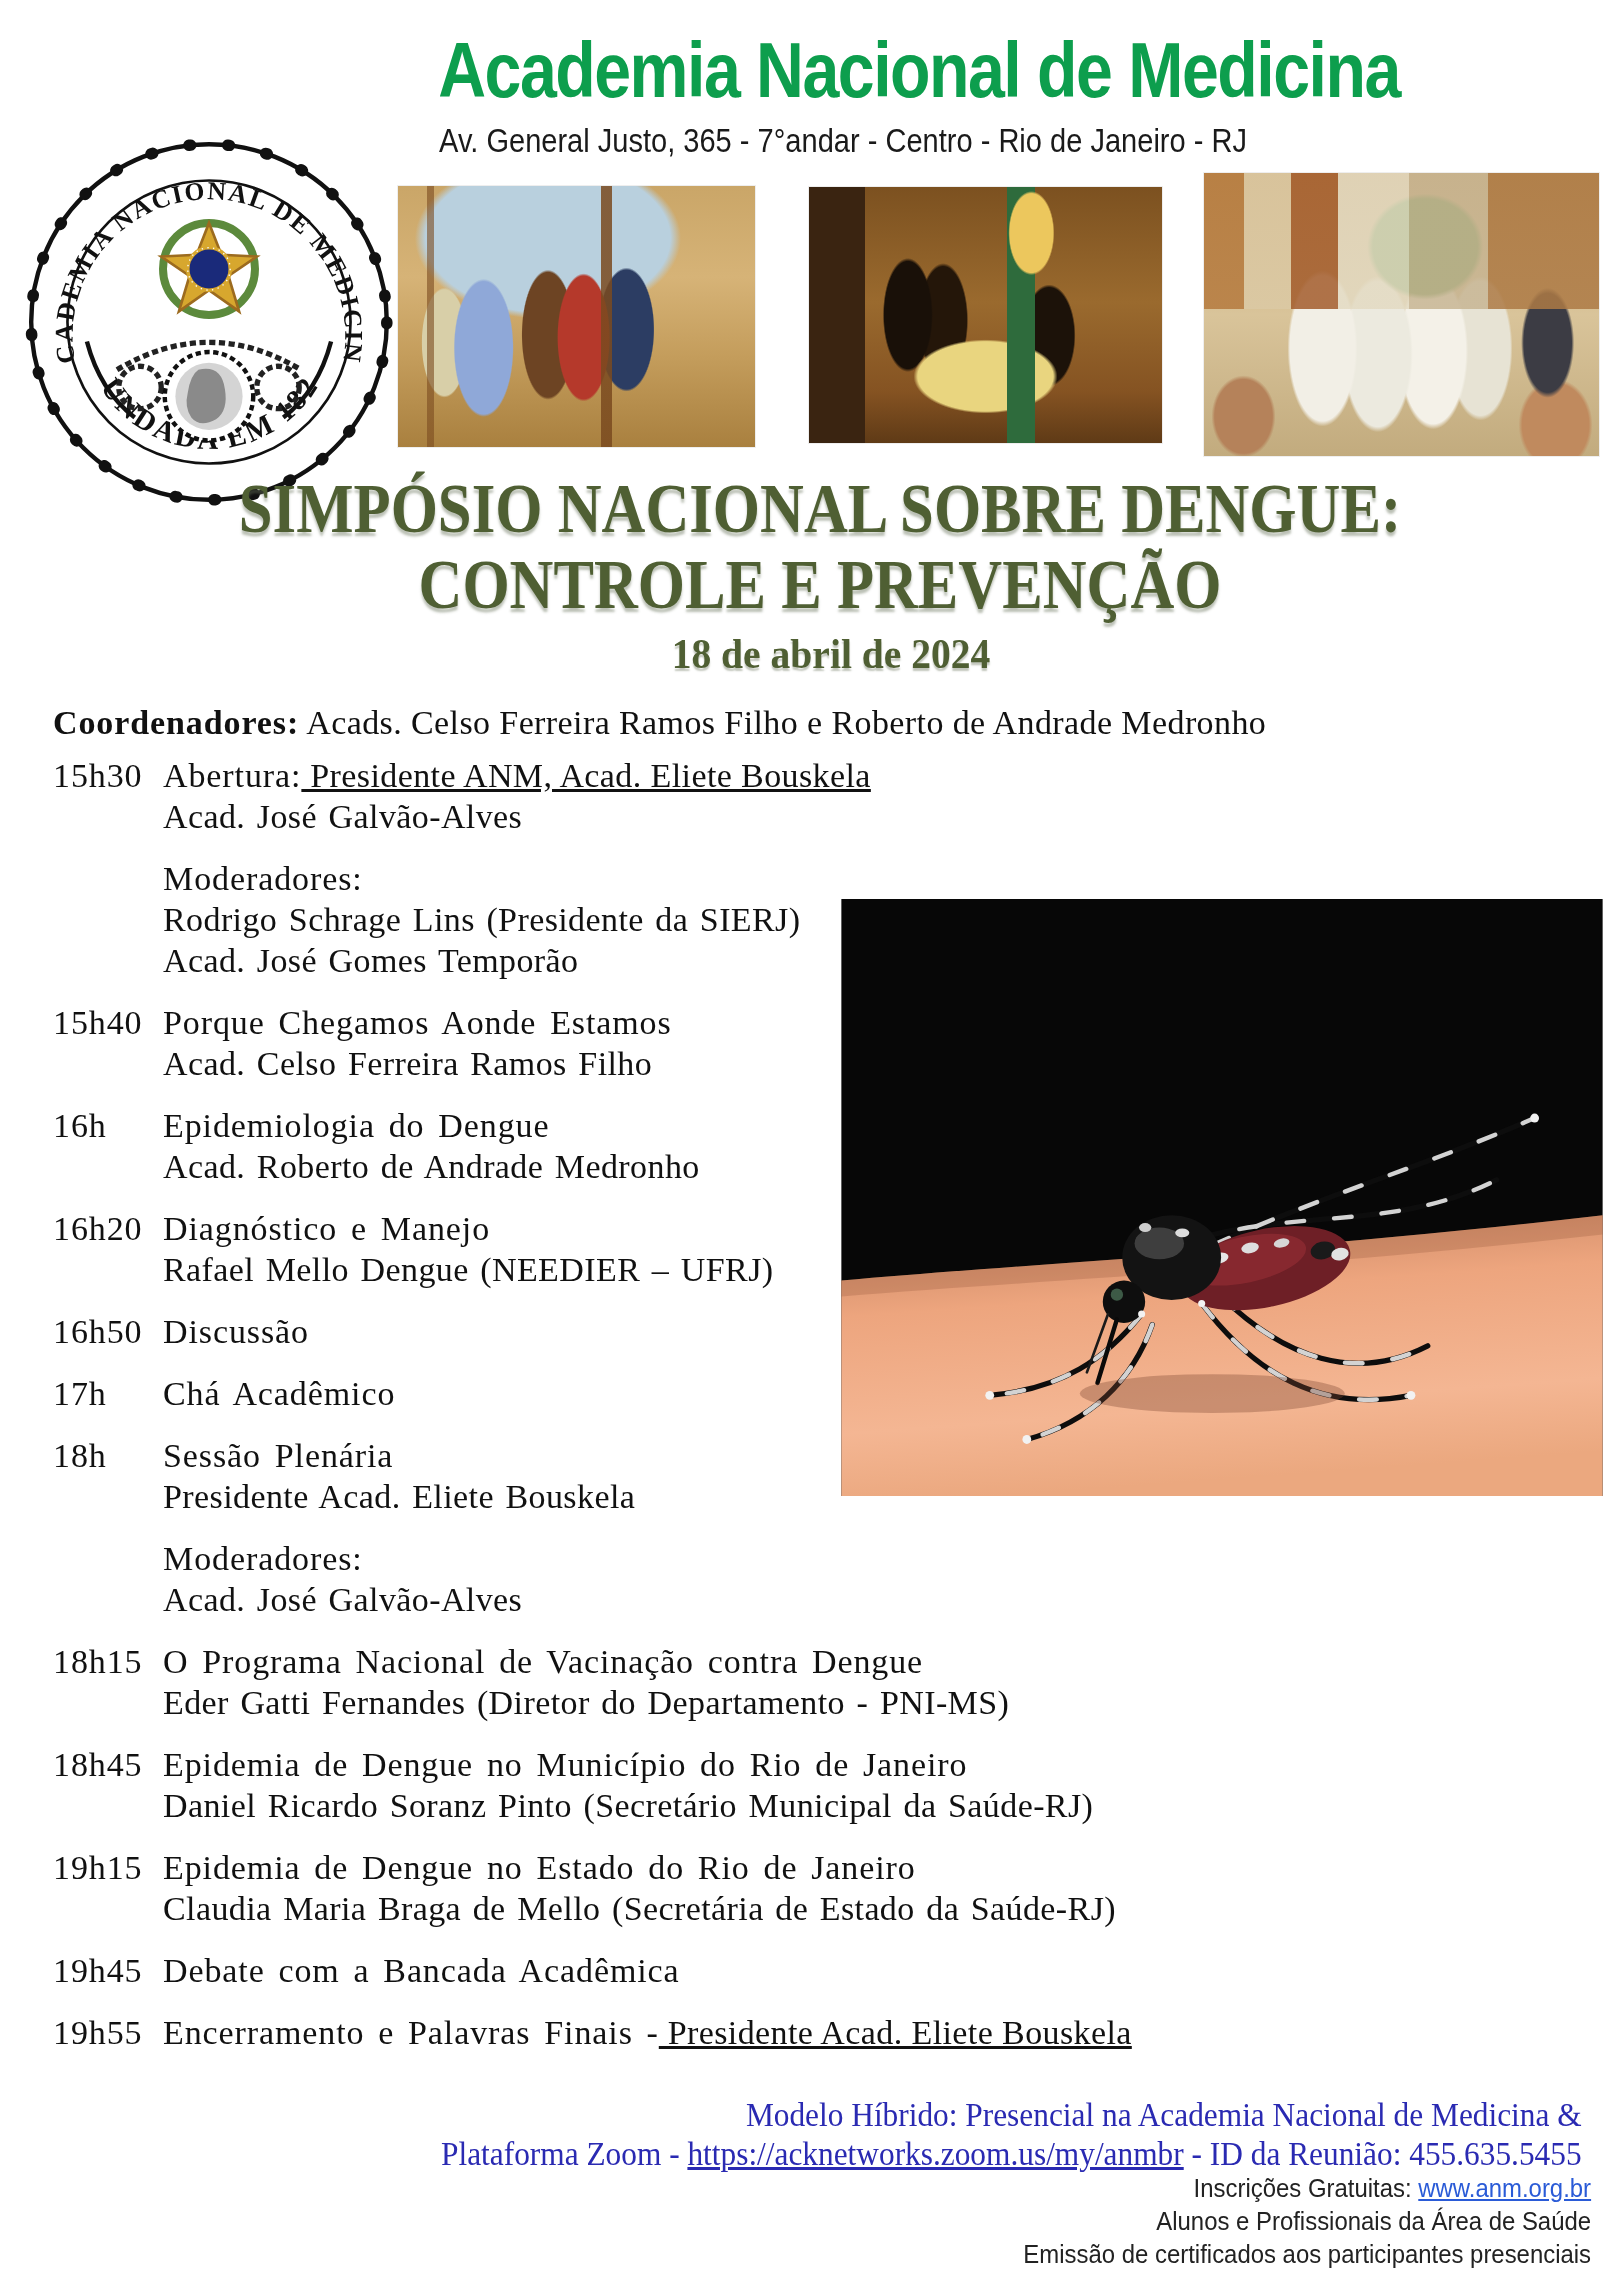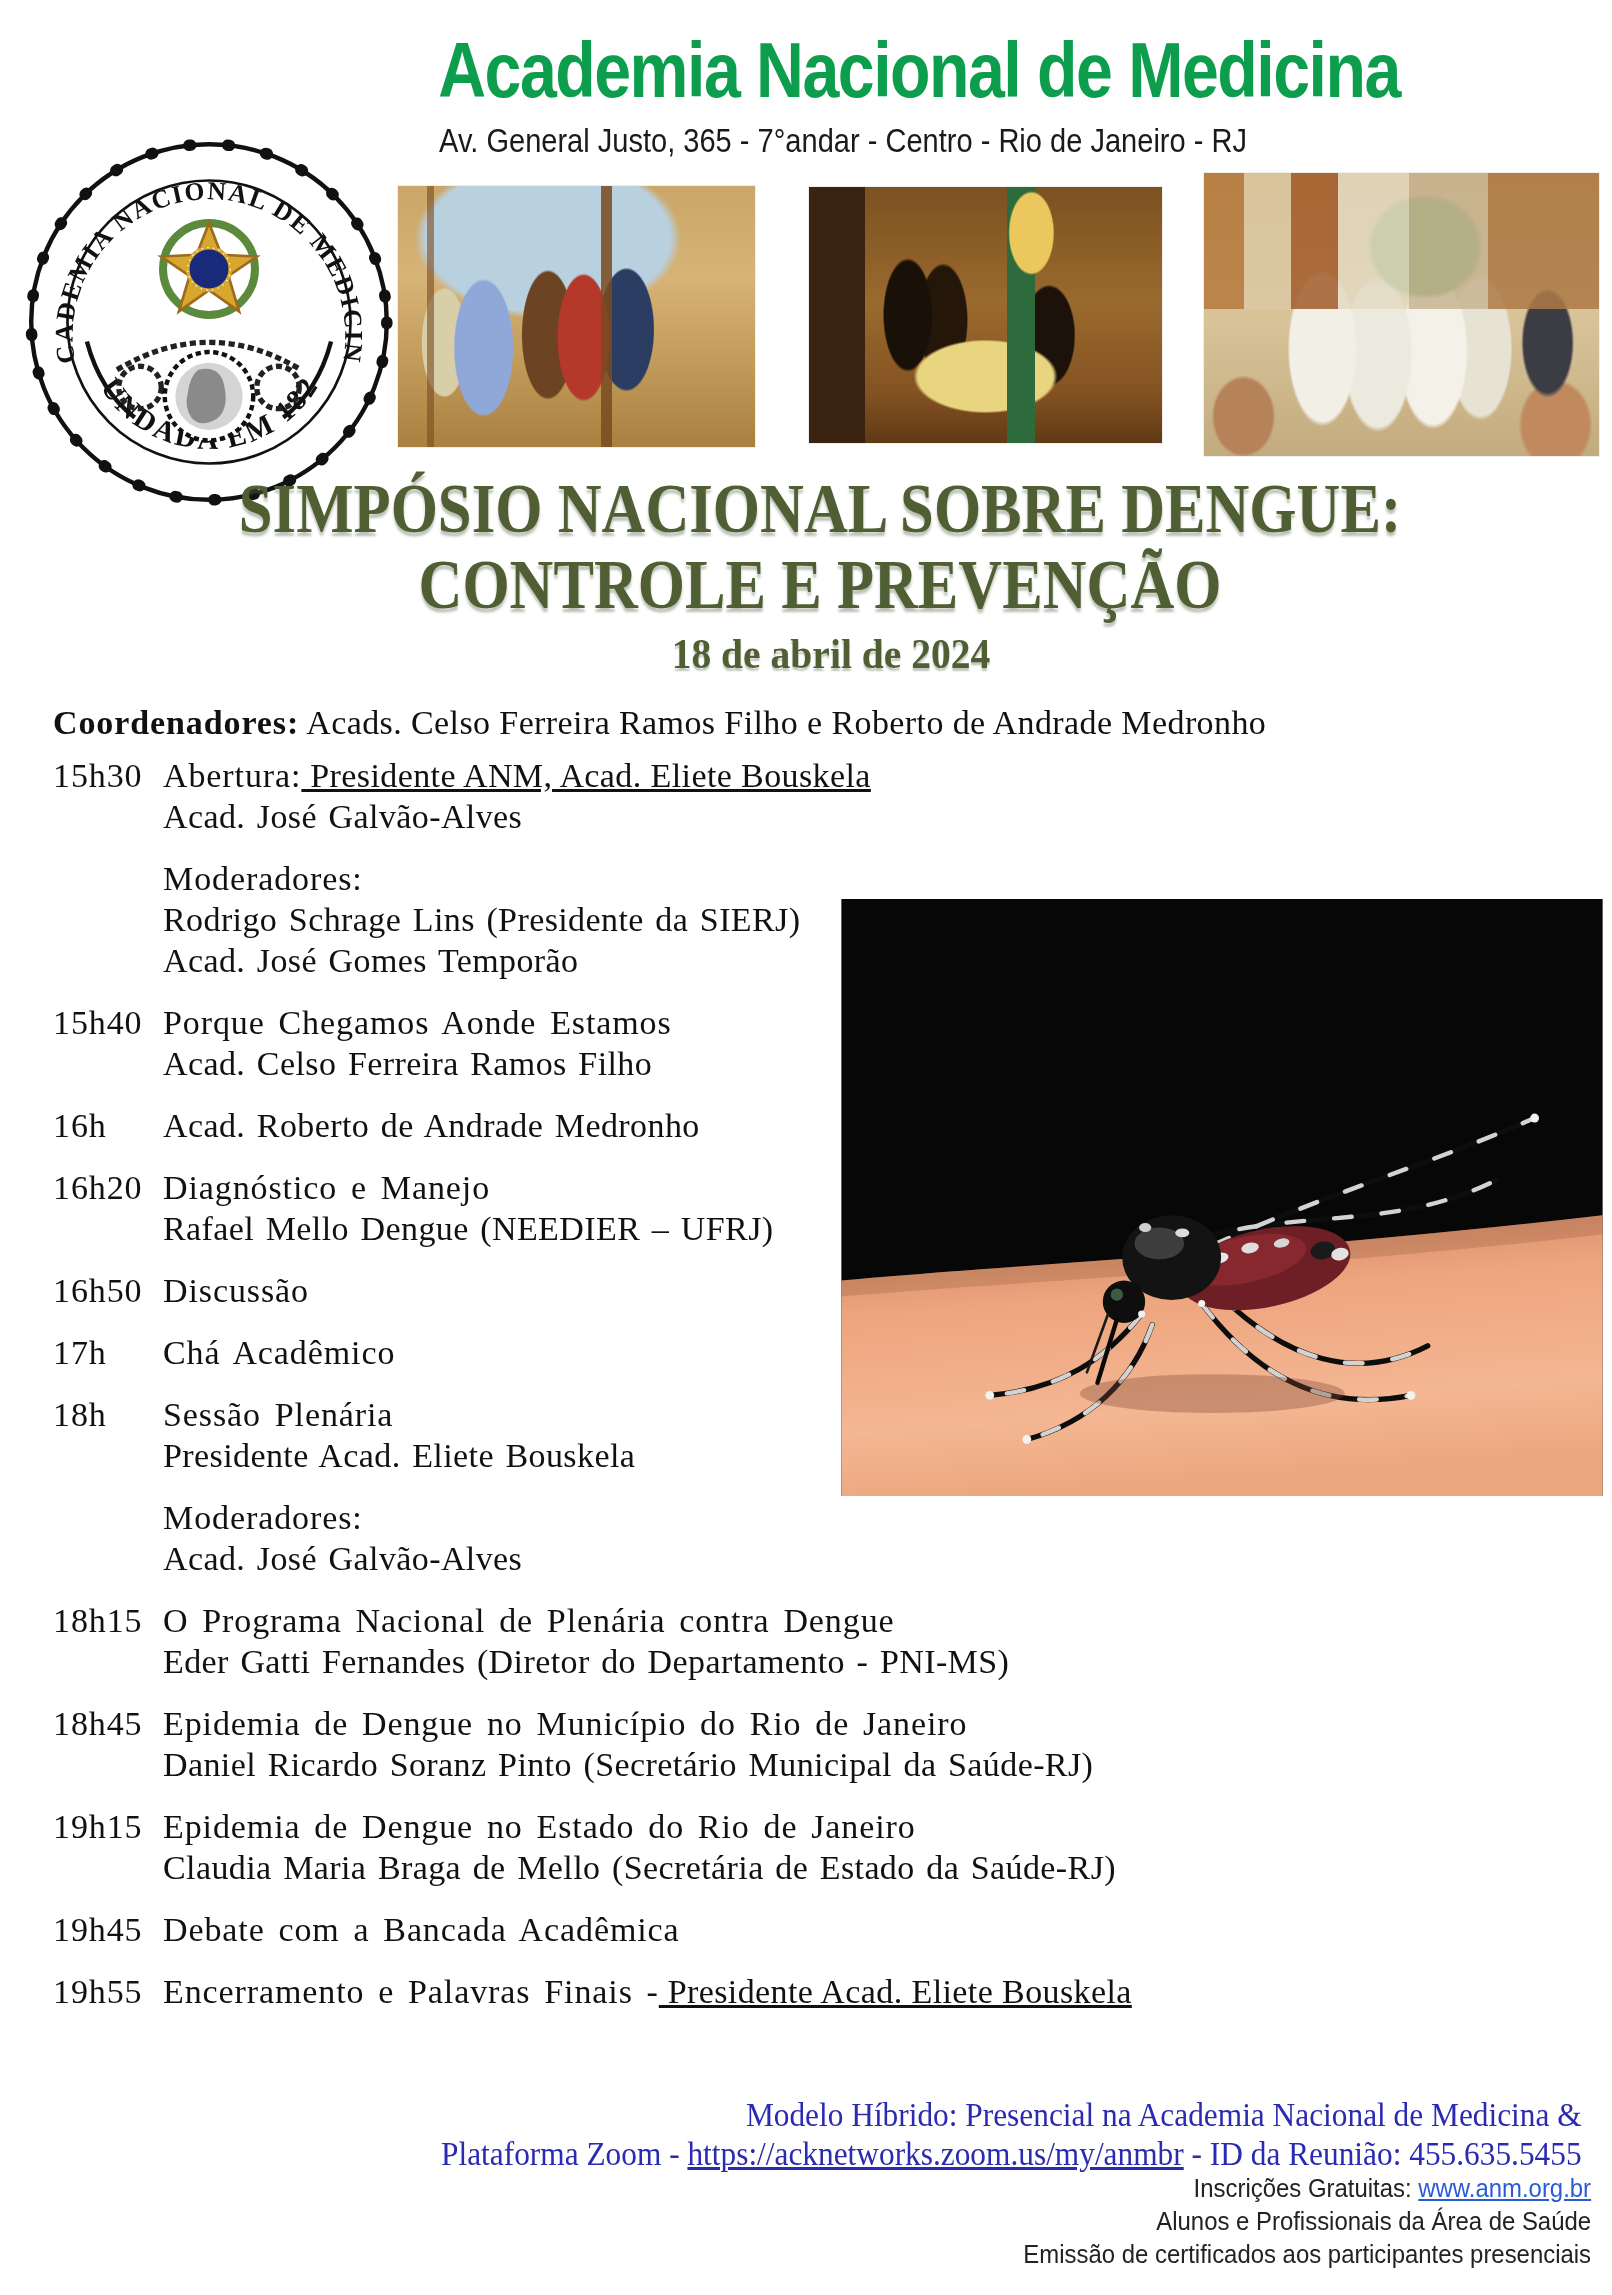--- a/index.html
+++ b/index.html
@@ -181,20 +181,21 @@
     </div>
 
     <div class="sched-item">
       <span class="sched-time">15h40</span>
       <span class="sched-title">Porque Chegamos Aonde Estamos</span>
       <div class="speaker">Acad. Celso Ferreira Ramos Filho</div>
     </div>
 
     <div class="sched-item">
       <span class="sched-time">16h</span>
+      <span class="sched-title">Epidemiologia do Dengue</span>
       <div class="speaker">Acad. Roberto de Andrade Medronho</div>
     </div>
 
     <div class="sched-item">
       <span class="sched-time">16h20</span>
       <span class="sched-title">Diagnóstico e Manejo</span>
       <div class="speaker">Rafael Mello Dengue (NEEDIER – UFRJ)</div>
     </div>
 
     <div class="sched-item">
@@ -214,21 +215,21 @@
     </div>
 
     <div class="sched-item">
       <span class="sched-time"></span>
       <span class="sched-title">Moderadores:</span>
       <div class="speaker">Acad. José Galvão-Alves</div>
     </div>
 
     <div class="sched-item">
       <span class="sched-time">18h15</span>
-      <span class="sched-title">O Programa Nacional de Plenária contra Dengue</span>
+      <span class="sched-title">O Programa Nacional de Vacinação contra Dengue</span>
       <div class="speaker">Eder Gatti Fernandes (Diretor do Departamento - PNI-MS)</div>
     </div>
 
     <div class="sched-item">
       <span class="sched-time">18h45</span>
       <span class="sched-title">Epidemia de Dengue no Município do Rio de Janeiro</span>
       <div class="speaker">Daniel Ricardo Soranz Pinto (Secretário Municipal da Saúde-RJ)</div>
     </div>
 
     <div class="sched-item">

